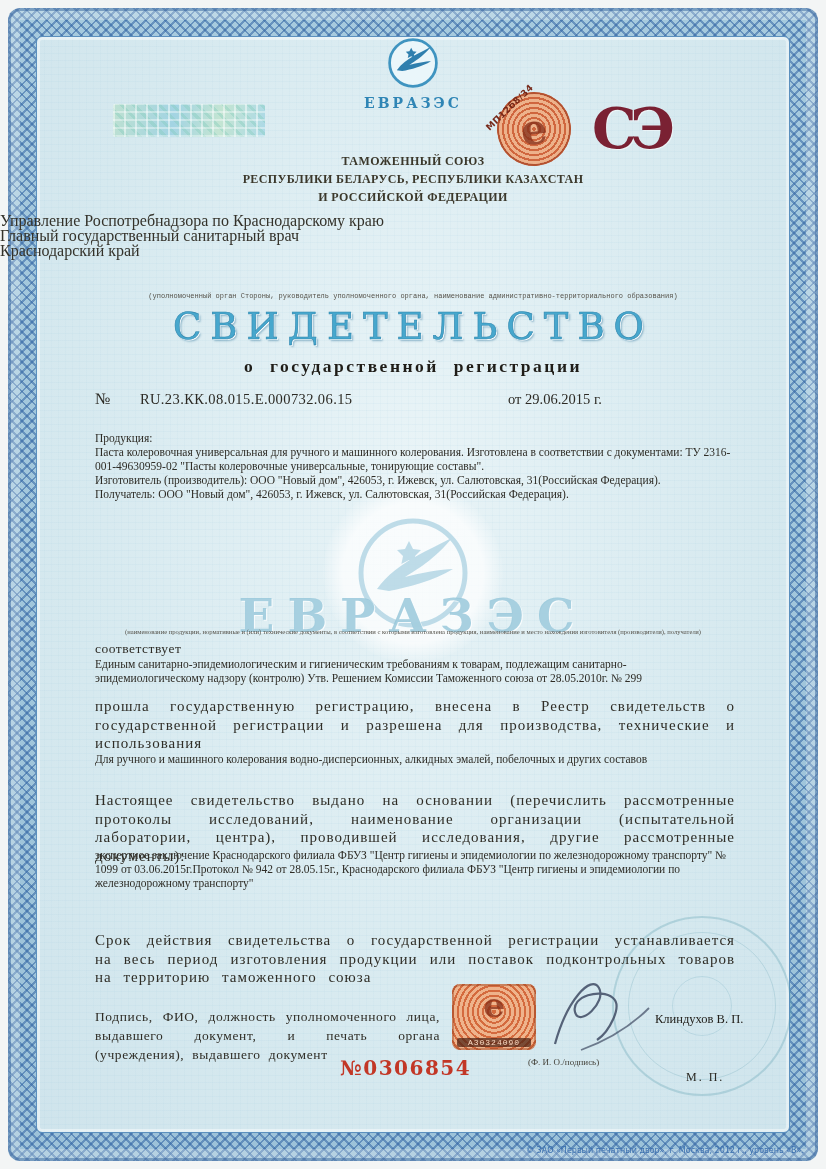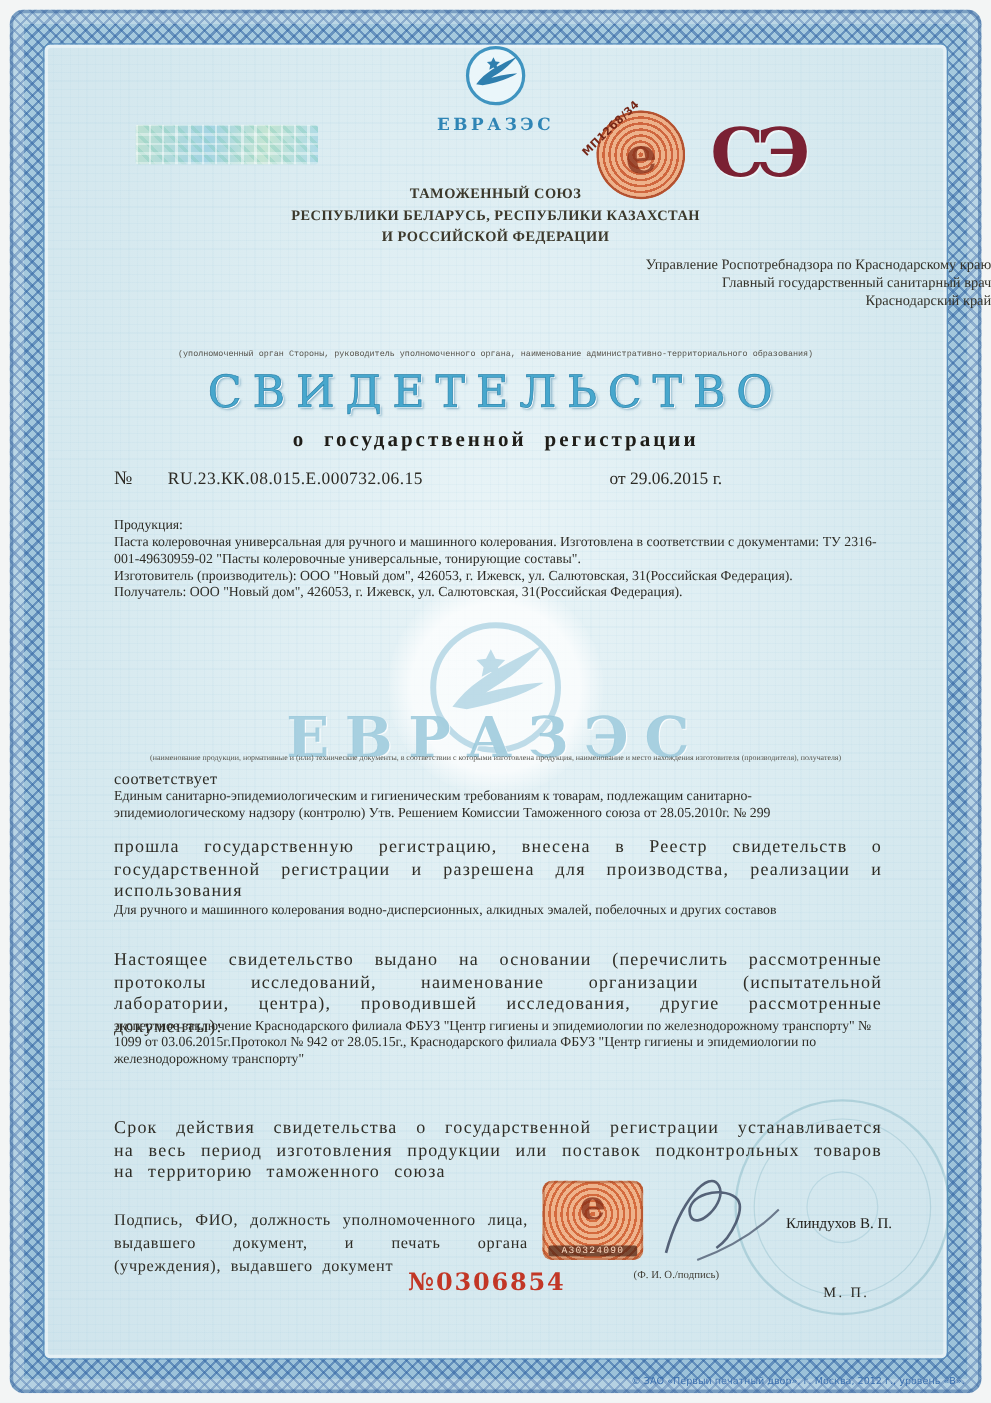--- a/index.html
+++ b/index.html
@@ -46,22 +46,22 @@
   .stamp-round .glyph{position:absolute;inset:0;display:flex;align-items:center;justify-content:center;
     font-family:"DejaVu Serif",serif;font-weight:bold;font-size:42px;color:rgba(128,34,10,.78);}
   .stamp-round .code{position:absolute;left:-16px;top:8px;transform:rotate(-38deg);
     font-family:"DejaVu Sans",sans-serif;font-size:9px;color:#6e1807;letter-spacing:.5px;font-weight:bold;}
   .se-logo{position:absolute;left:592px;top:100px;z-index:3;
     font-family:"DejaVu Serif",serif;font-weight:bold;font-size:56px;line-height:1;
     color:#7a2133;letter-spacing:-6px;text-shadow:1px 1px 0 rgba(255,255,255,.5);}
   
   .union-title{position:absolute;left:0;right:0;top:152px;text-align:center;z-index:2;
     font-weight:bold;color:#3b382b;font-size:12px;line-height:18px;letter-spacing:.4px;}
-  .authority{position:absolute;left:0;right:0;top:213px;text-align:right;z-index:2;
-    color:#34322a;font-size:12px;line-height:15px;}
+  .authority{position:absolute;left:0;right:0;top:213px;text-align:left;z-index:2;
+    color:#34322a;font-size:16px;line-height:15px;}
   .caption-tiny{position:absolute;left:50%;transform:translateX(-50%);white-space:nowrap;z-index:2;
     font-size:7px;color:#55524a;}
   .cap1{top:292px;font-family:Liberation Mono, monospace;}
   .cap2{top:628px;font-size:6.6px;}
   
   .doc-title{position:absolute;left:0;right:0;top:305px;text-align:center;z-index:2;
     font-family:"DejaVu Serif",serif;font-weight:normal;font-size:37px;letter-spacing:9px;
     color:#47a7cd;-webkit-text-stroke:.6px #2f86ae;
     text-shadow:1px 1px 0 #fff, 2px 2px 2px rgba(40,110,150,.45);}
   .doc-subtitle{position:absolute;left:0;right:0;top:356px;text-align:center;z-index:2;
@@ -168,21 +168,21 @@
     <div>Паста колеровочная универсальная для ручного и машинного колерования. Изготовлена в соответствии с документами: ТУ 2316-001-49630959-02 "Пасты колеровочные универсальные, тонирующие составы".</div>
     <div>Изготовитель (производитель): ООО "Новый дом", 426053, г. Ижевск, ул. Салютовская, 31(Российская Федерация).</div>
     <div>Получатель: ООО "Новый дом", 426053, г. Ижевск, ул. Салютовская, 31(Российская Федерация).</div>
   </div>
 
   <div class="caption-tiny cap2">(наименование продукции, нормативные и (или) технические документы, в соответствии с которыми изготовлена продукция, наименование и место нахождения изготовителя (производителя), получателя)</div>
 
   <div class="conf-label">соответствует</div>
   <div class="small-par conf-text">Единым санитарно-эпидемиологическим и гигиеническим требованиям к товарам, подлежащим санитарно-эпидемиологическому надзору (контролю) Утв. Решением Комиссии Таможенного союза от 28.05.2010г. № 299</div>
 
-  <div class="big-par registered">прошла государственную регистрацию, внесена в Реестр свидетельств о государственной регистрации и разрешена для производства, реализации и использования</div>
+  <div class="big-par registered">прошла государственную регистрацию, внесена в Реестр свидетельств о государственной регистрации и разрешена для производства, технические и использования</div>
   <div class="small-par usage">Для ручного и машинного колерования водно-дисперсионных, алкидных эмалей, побелочных и других составов</div>
 
   <div class="big-par basis">Настоящее свидетельство выдано на основании (перечислить рассмотренные протоколы исследований, наименование организации (испытательной лаборатории, центра), проводившей исследования, другие рассмотренные документы):</div>
   <div class="small-par basis-details">экспертное заключение Краснодарского филиала ФБУЗ "Центр гигиены и эпидемиологии по железнодорожному транспорту" № 1099 от 03.06.2015г.Протокол № 942 от 28.05.15г., Краснодарского филиала ФБУЗ "Центр гигиены и эпидемиологии по железнодорожному транспорту"</div>
 
   <div class="big-par validity">Срок действия свидетельства о государственной регистрации устанавливается на весь период изготовления продукции или поставок подконтрольных товаров на территорию таможенного союза</div>
 
   <div class="sign-caption">Подпись, ФИО, должность уполномоченного лица, выдавшего документ, и печать органа (учреждения), выдавшего документ</div>
 
   <div class="stamp-square">

